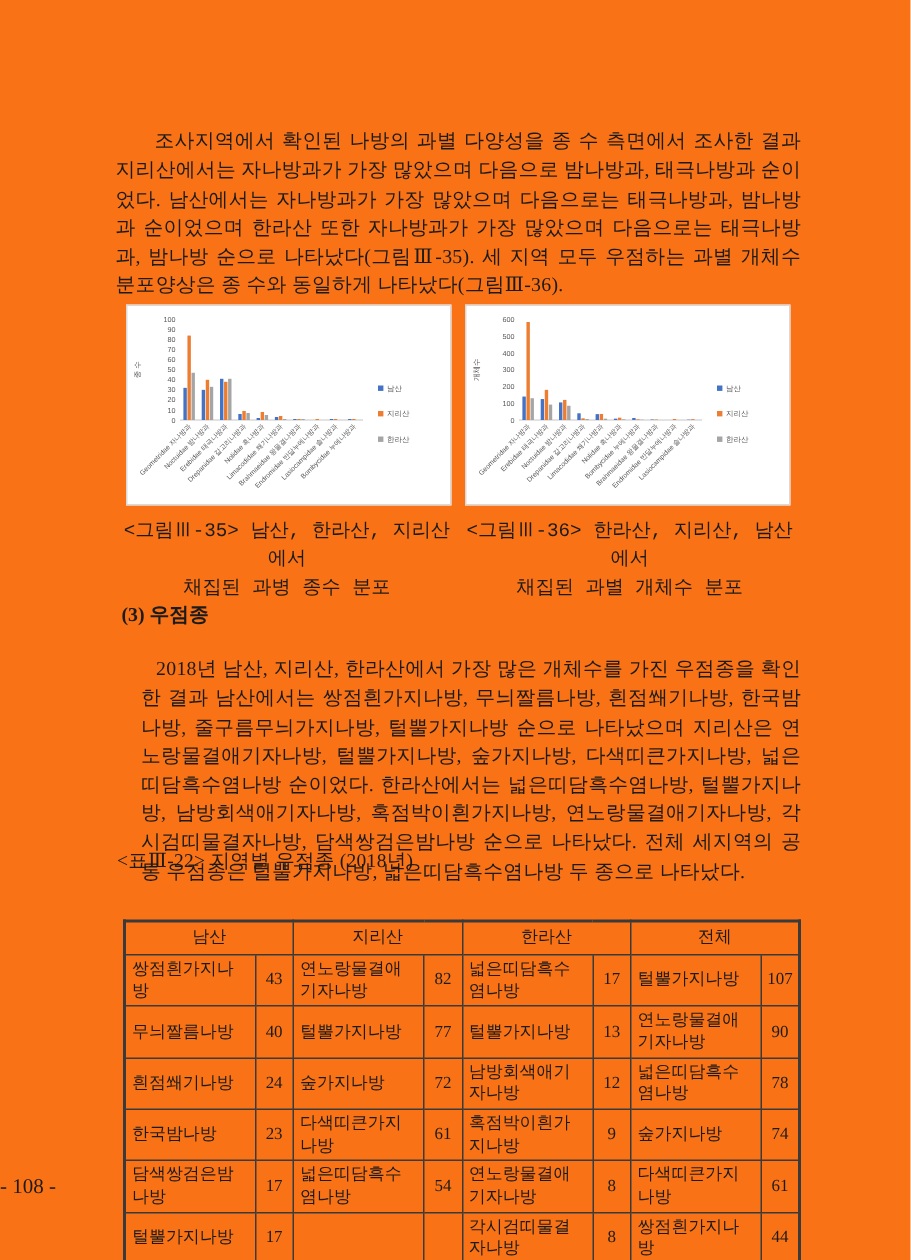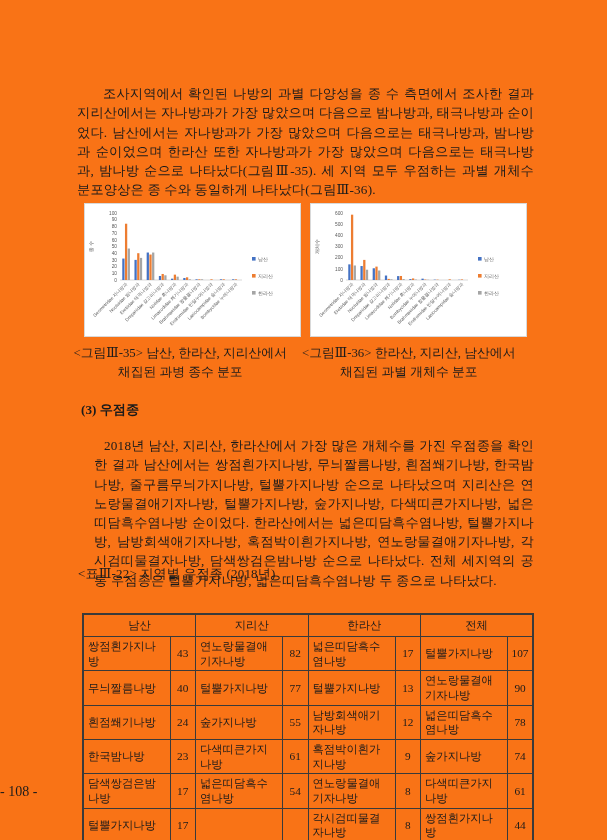--- a/index.html
+++ b/index.html
@@ -7,21 +7,21 @@
     position:relative;width:607px;height:840px;background:#f97316;overflow:hidden;
     font-family:"Liberation Serif","DejaVu Serif",serif;color:#1b1b1b;
   }
   .body-text{
     position:absolute;text-align:justify;font-size:13.2px;line-height:19.2px;
     letter-spacing:0.2px;
   }
   #para1{left:77px;top:71px;width:457px;text-indent:26px;}
   .charts-row{position:absolute;left:84px;top:203px;display:flex;gap:9px;}
   .chart-box{width:217px;height:134px;background:#fff;}
-  .captions-row{position:absolute;left:66px;top:344px;width:457px;display:flex;}
+  .captions-row{position:absolute;left:77px;top:344px;width:457px;display:flex;font-family:Liberation Mono, monospace;}
   .caption{width:50%;text-align:center;font-size:12.8px;line-height:19px;}
   #sec-heading{position:absolute;left:81px;top:401px;font-size:13.2px;font-weight:bold;}
   #para2{left:94px;top:423px;width:440px;text-indent:10px;}
   #table-title{position:absolute;left:78px;top:565px;font-size:13px;letter-spacing:0.2px;}
   #dom-table{
     position:absolute;left:82px;top:613px;width:450px;border-collapse:collapse;
     font-size:11.3px;line-height:1.3;table-layout:fixed;
     border:2px solid #3a3a3a;
   }
   #dom-table th,#dom-table td{border:1px solid #3a3a3a;font-weight:normal;}
@@ -208,21 +208,21 @@
           <td class="cval">77</td>
           <td class="cname">털뿔가지나방</td>
           <td class="cval">13</td>
           <td class="cname">연노랑물결애기자나방</td>
           <td class="cval">90</td>
         </tr>
         <tr>
           <td class="cname">흰점쐐기나방</td>
           <td class="cval">24</td>
           <td class="cname">숲가지나방</td>
-          <td class="cval">55</td>
+          <td class="cval">72</td>
           <td class="cname">남방회색애기자나방</td>
           <td class="cval">12</td>
           <td class="cname">넓은띠담흑수염나방</td>
           <td class="cval">78</td>
         </tr>
         <tr>
           <td class="cname">한국밤나방</td>
           <td class="cval">23</td>
           <td class="cname">다색띠큰가지나방</td>
           <td class="cval">61</td>

